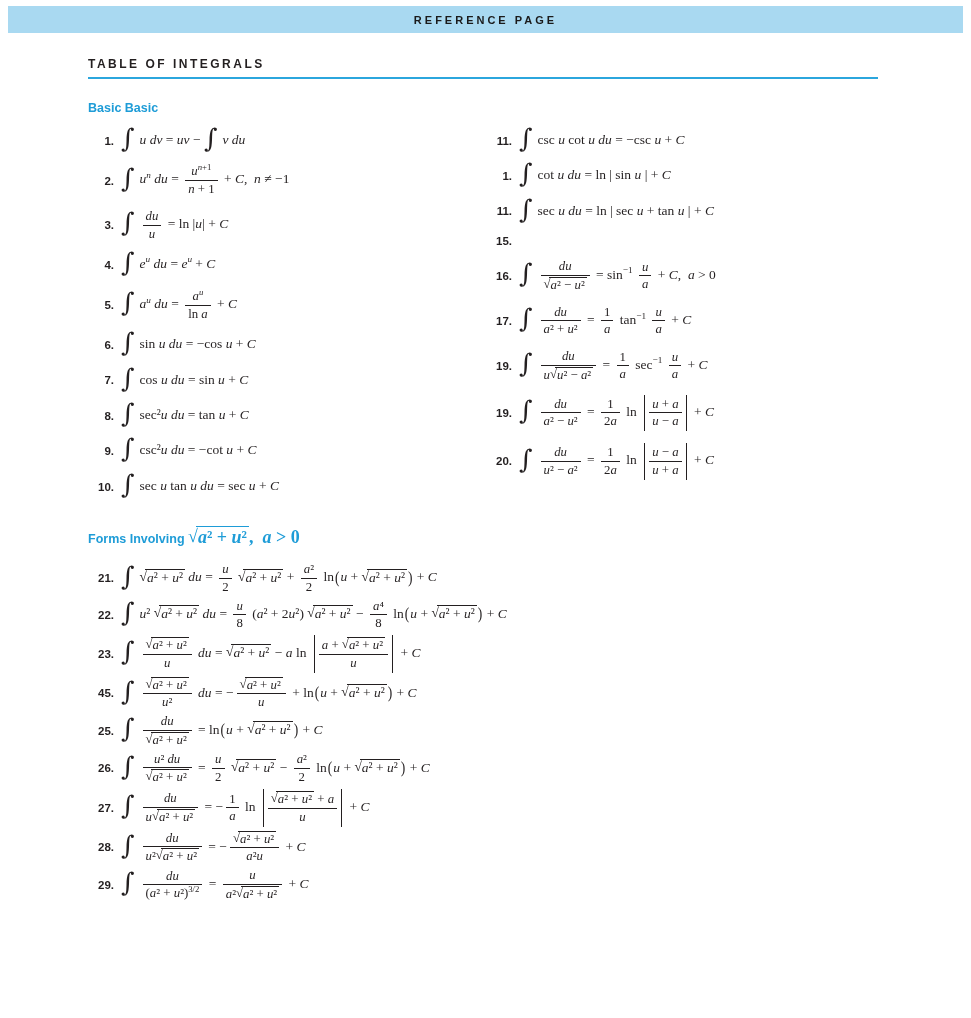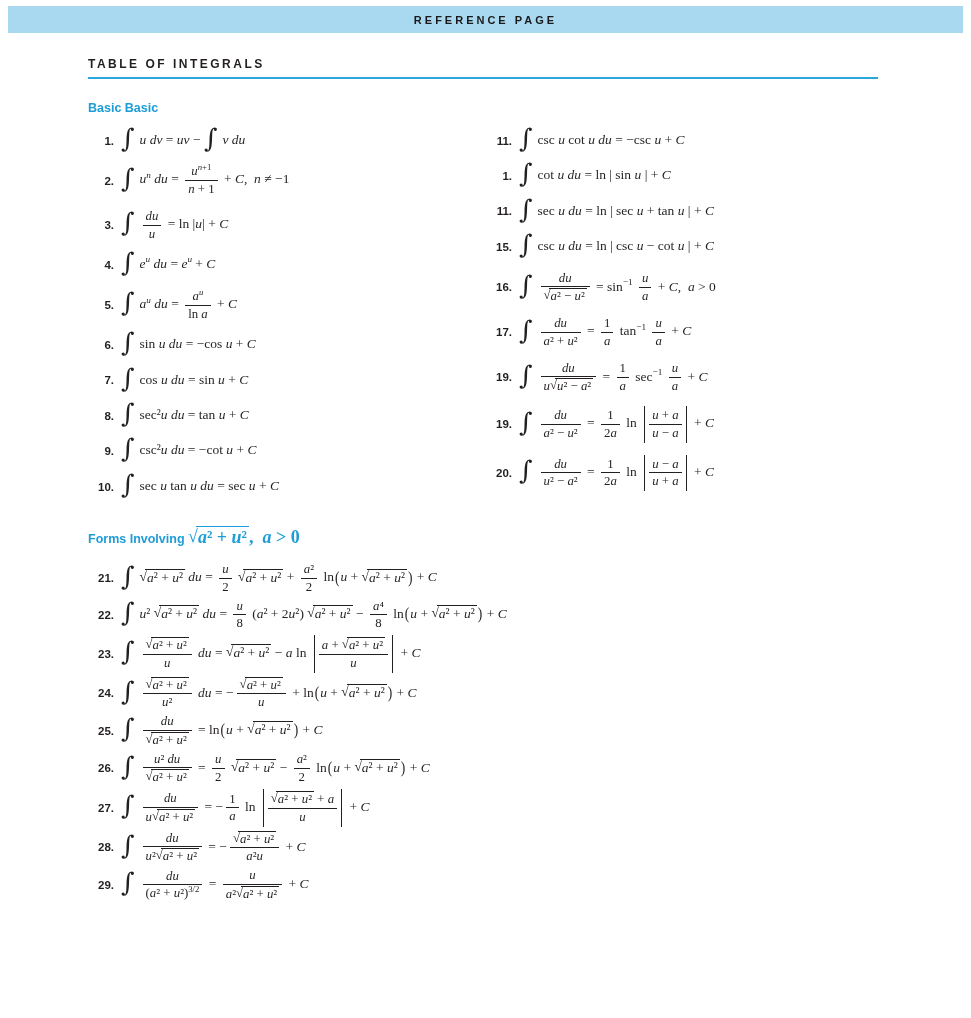--- a/index.html
+++ b/index.html
@@ -145,21 +145,20 @@
           <div class="row">
             <span class="no">1.</span>
             <span class="fx"><span class="itg">∫</span>cot <i>u</i> <i>du</i> = ln | sin <i>u</i> | + <i>C</i></span>
           </div>
           <div class="row">
             <span class="no">11.</span>
             <span class="fx"><span class="itg">∫</span>sec <i>u</i> <i>du</i> = ln | sec <i>u</i> + tan <i>u</i> | + <i>C</i></span>
           </div>
           <div class="row">
             <span class="no">15.</span>
-            <span class="fx"><span class="itg">∫</span>csc <i>u</i> <i>du</i> = ln | csc <i>u</i> − cot <i>u</i> | + <i>C</i></span>
           </div>
           <div class="row">
             <span class="no">16.</span>
             <span class="fx"><span class="itg">∫</span><span class="frac"><span class="num"><i>du</i></span><span class="den"><span class="sq"><span class="sign">√</span><span class="rt"><i>a</i>² − <i>u</i>²</span></span></span></span> = sin<sup>−1</sup> <span class="frac"><span class="num"><i>u</i></span><span class="den"><i>a</i></span></span> + <i>C</i>,&nbsp;&nbsp;<i>a</i> &gt; 0</span>
           </div>
           <div class="row">
             <span class="no">17.</span>
             <span class="fx"><span class="itg">∫</span><span class="frac"><span class="num"><i>du</i></span><span class="den"><i>a</i>² + <i>u</i>²</span></span> = <span class="frac"><span class="num">1</span><span class="den"><i>a</i></span></span> tan<sup>−1</sup> <span class="frac"><span class="num"><i>u</i></span><span class="den"><i>a</i></span></span> + <i>C</i></span>
           </div>
           <div class="row">
@@ -188,21 +187,21 @@
           </div>
           <div class="row">
             <span class="no">22.</span>
             <span class="fx"><span class="itg">∫</span><i>u</i>² <span class="sq"><span class="sign">√</span><span class="rt"><i>a</i>² + <i>u</i>²</span></span> <i>du</i> = <span class="frac"><span class="num"><i>u</i></span><span class="den">8</span></span> (<i>a</i>² + 2<i>u</i>²) <span class="sq"><span class="sign">√</span><span class="rt"><i>a</i>² + <i>u</i>²</span></span> − <span class="frac"><span class="num"><i>a</i>⁴</span><span class="den">8</span></span> ln<span class="bp">(</span><i>u</i> + <span class="sq"><span class="sign">√</span><span class="rt"><i>a</i>² + <i>u</i>²</span></span><span class="bp">)</span> + <i>C</i></span>
           </div>
           <div class="row">
             <span class="no">23.</span>
             <span class="fx"><span class="itg">∫</span><span class="frac"><span class="num"><span class="sq"><span class="sign">√</span><span class="rt"><i>a</i>² + <i>u</i>²</span></span></span><span class="den"><i>u</i></span></span> <i>du</i> = <span class="sq"><span class="sign">√</span><span class="rt"><i>a</i>² + <i>u</i>²</span></span> − <i>a</i> ln <span class="tbar"><span class="frac"><span class="num"><i>a</i> + <span class="sq"><span class="sign">√</span><span class="rt"><i>a</i>² + <i>u</i>²</span></span></span><span class="den"><i>u</i></span></span></span> + <i>C</i></span>
           </div>
           <div class="row">
-            <span class="no">24.</span>
+            <span class="no">45.</span>
             <span class="fx"><span class="itg">∫</span><span class="frac"><span class="num"><span class="sq"><span class="sign">√</span><span class="rt"><i>a</i>² + <i>u</i>²</span></span></span><span class="den"><i>u</i>²</span></span> <i>du</i> = −<span class="frac"><span class="num"><span class="sq"><span class="sign">√</span><span class="rt"><i>a</i>² + <i>u</i>²</span></span></span><span class="den"><i>u</i></span></span> + ln<span class="bp">(</span><i>u</i> + <span class="sq"><span class="sign">√</span><span class="rt"><i>a</i>² + <i>u</i>²</span></span><span class="bp">)</span> + <i>C</i></span>
           </div>
           <div class="row">
             <span class="no">25.</span>
             <span class="fx"><span class="itg">∫</span><span class="frac"><span class="num"><i>du</i></span><span class="den"><span class="sq"><span class="sign">√</span><span class="rt"><i>a</i>² + <i>u</i>²</span></span></span></span> = ln<span class="bp">(</span><i>u</i> + <span class="sq"><span class="sign">√</span><span class="rt"><i>a</i>² + <i>u</i>²</span></span><span class="bp">)</span> + <i>C</i></span>
           </div>
           <div class="row">
             <span class="no">26.</span>
             <span class="fx"><span class="itg">∫</span><span class="frac"><span class="num"><i>u</i>² <i>du</i></span><span class="den"><span class="sq"><span class="sign">√</span><span class="rt"><i>a</i>² + <i>u</i>²</span></span></span></span> = <span class="frac"><span class="num"><i>u</i></span><span class="den">2</span></span> <span class="sq"><span class="sign">√</span><span class="rt"><i>a</i>² + <i>u</i>²</span></span> − <span class="frac"><span class="num"><i>a</i>²</span><span class="den">2</span></span> ln<span class="bp">(</span><i>u</i> + <span class="sq"><span class="sign">√</span><span class="rt"><i>a</i>² + <i>u</i>²</span></span><span class="bp">)</span> + <i>C</i></span>
           </div>

